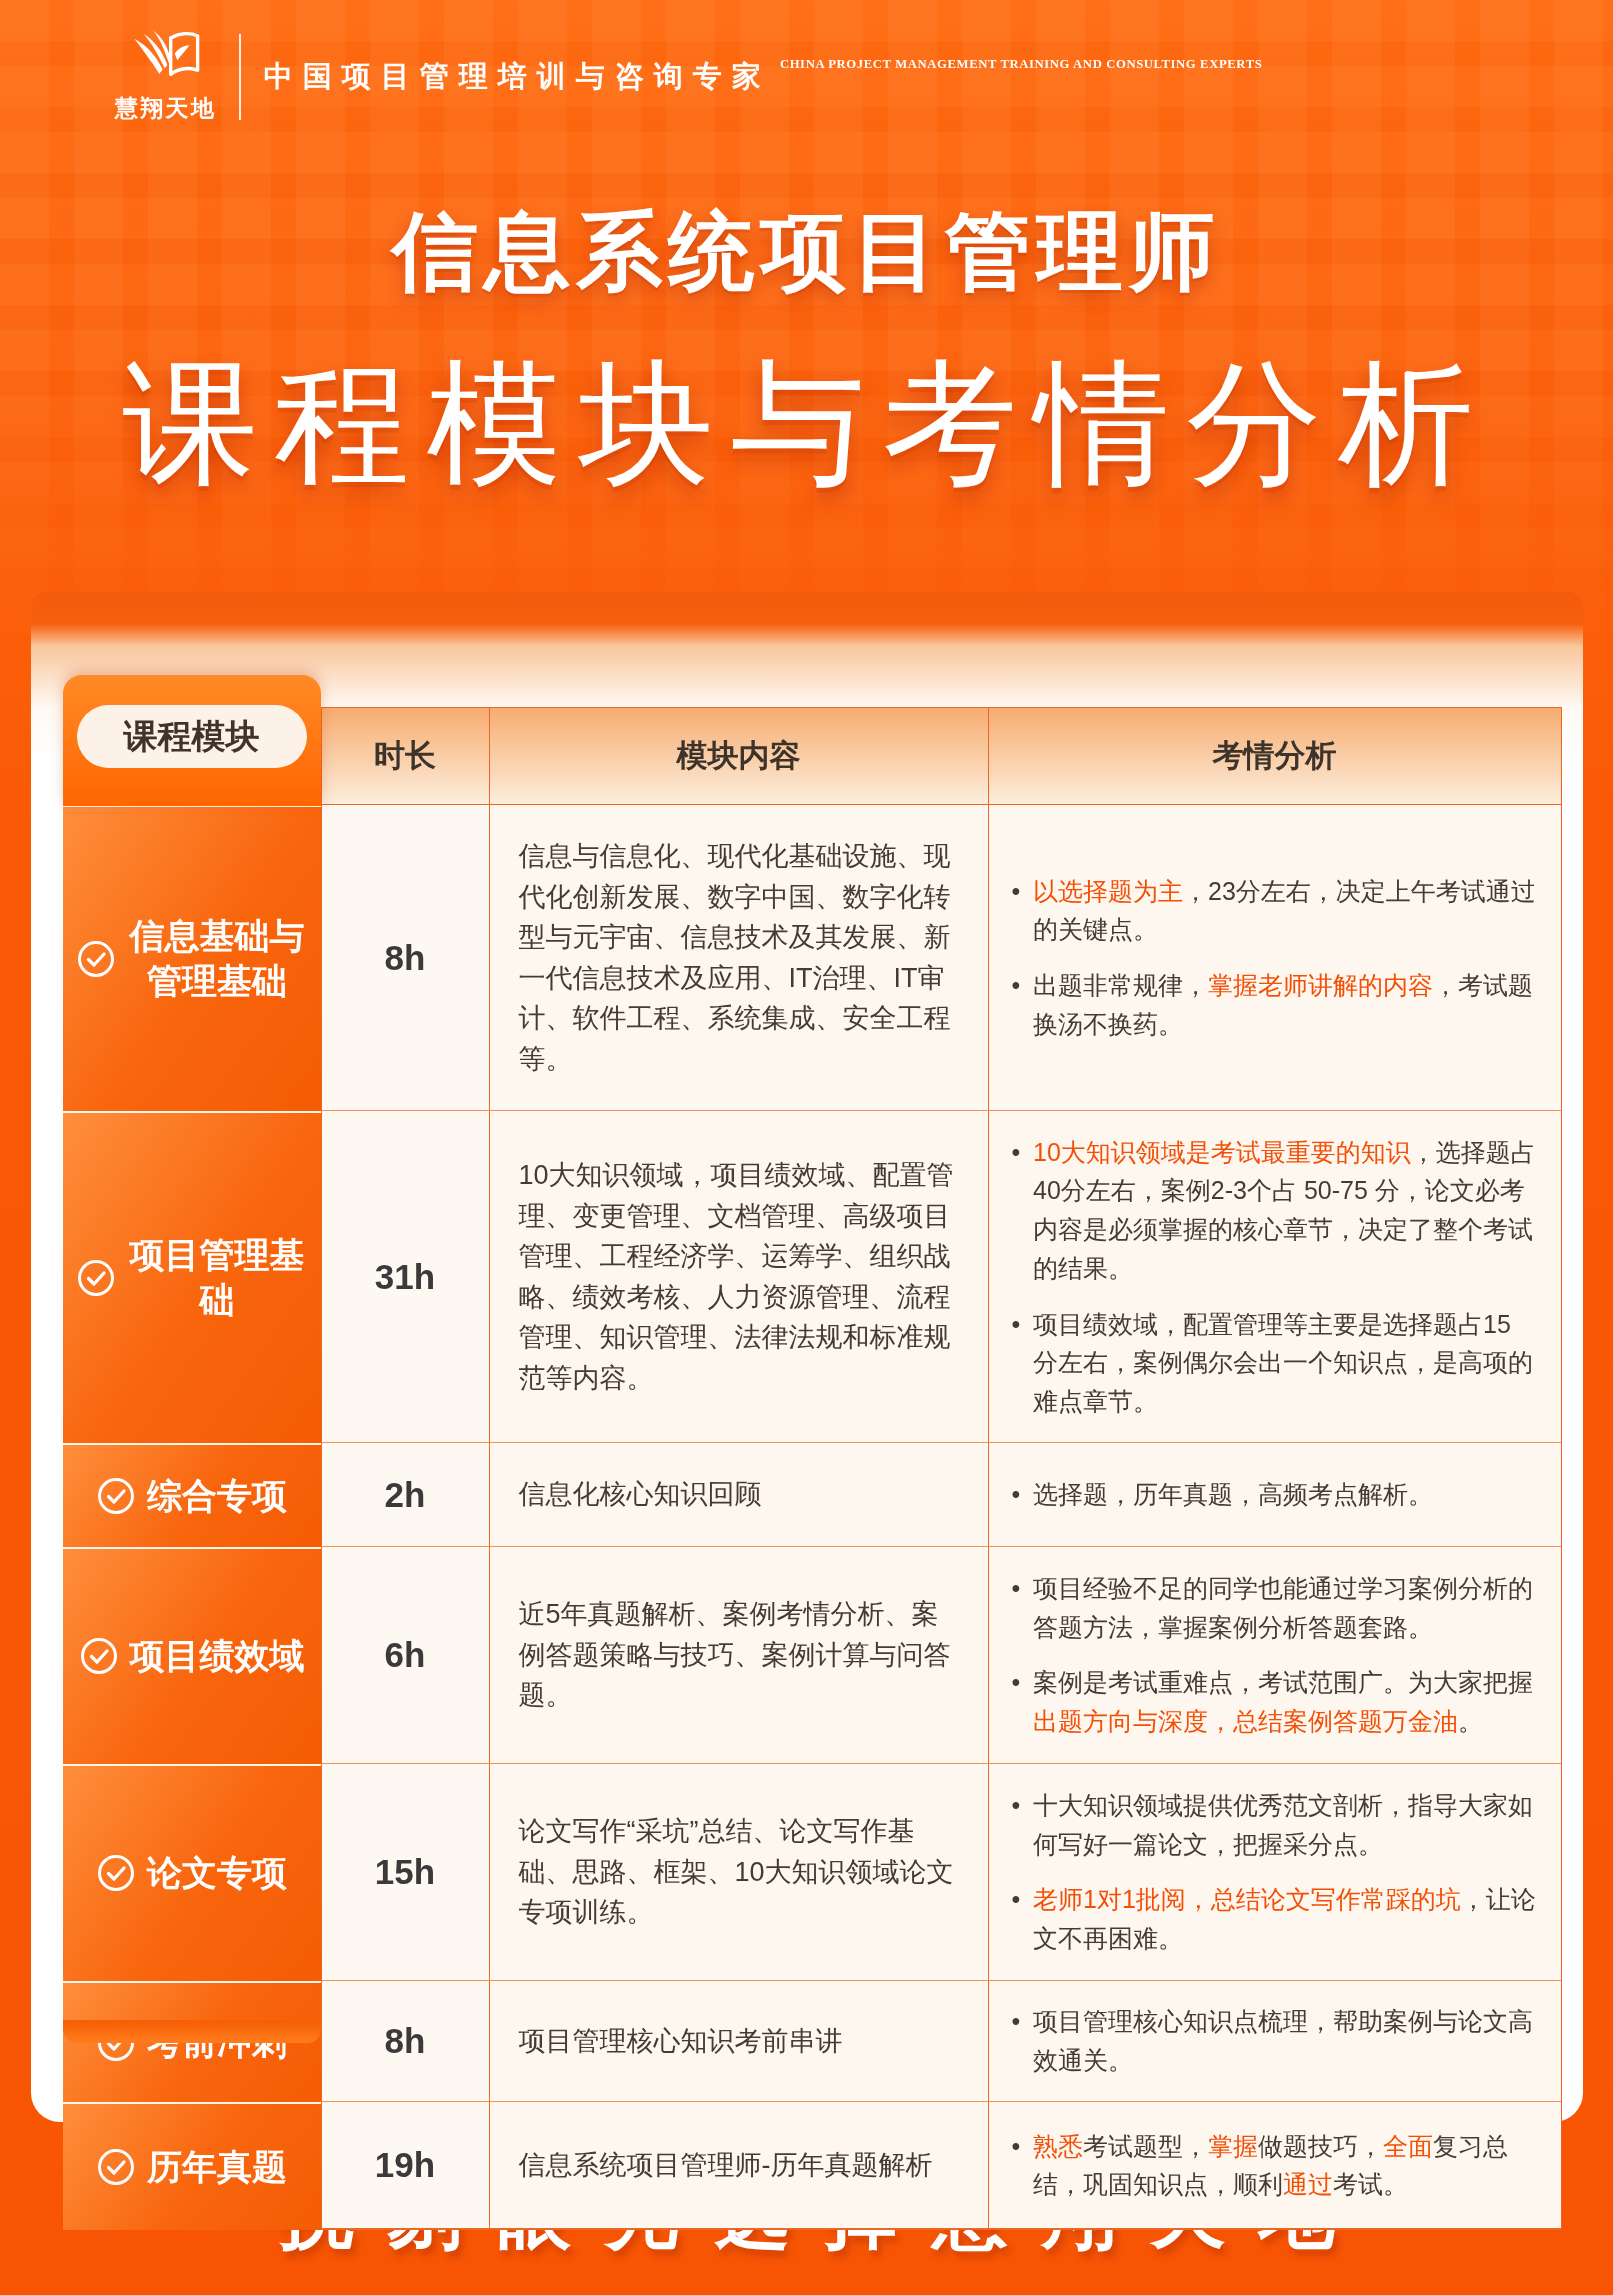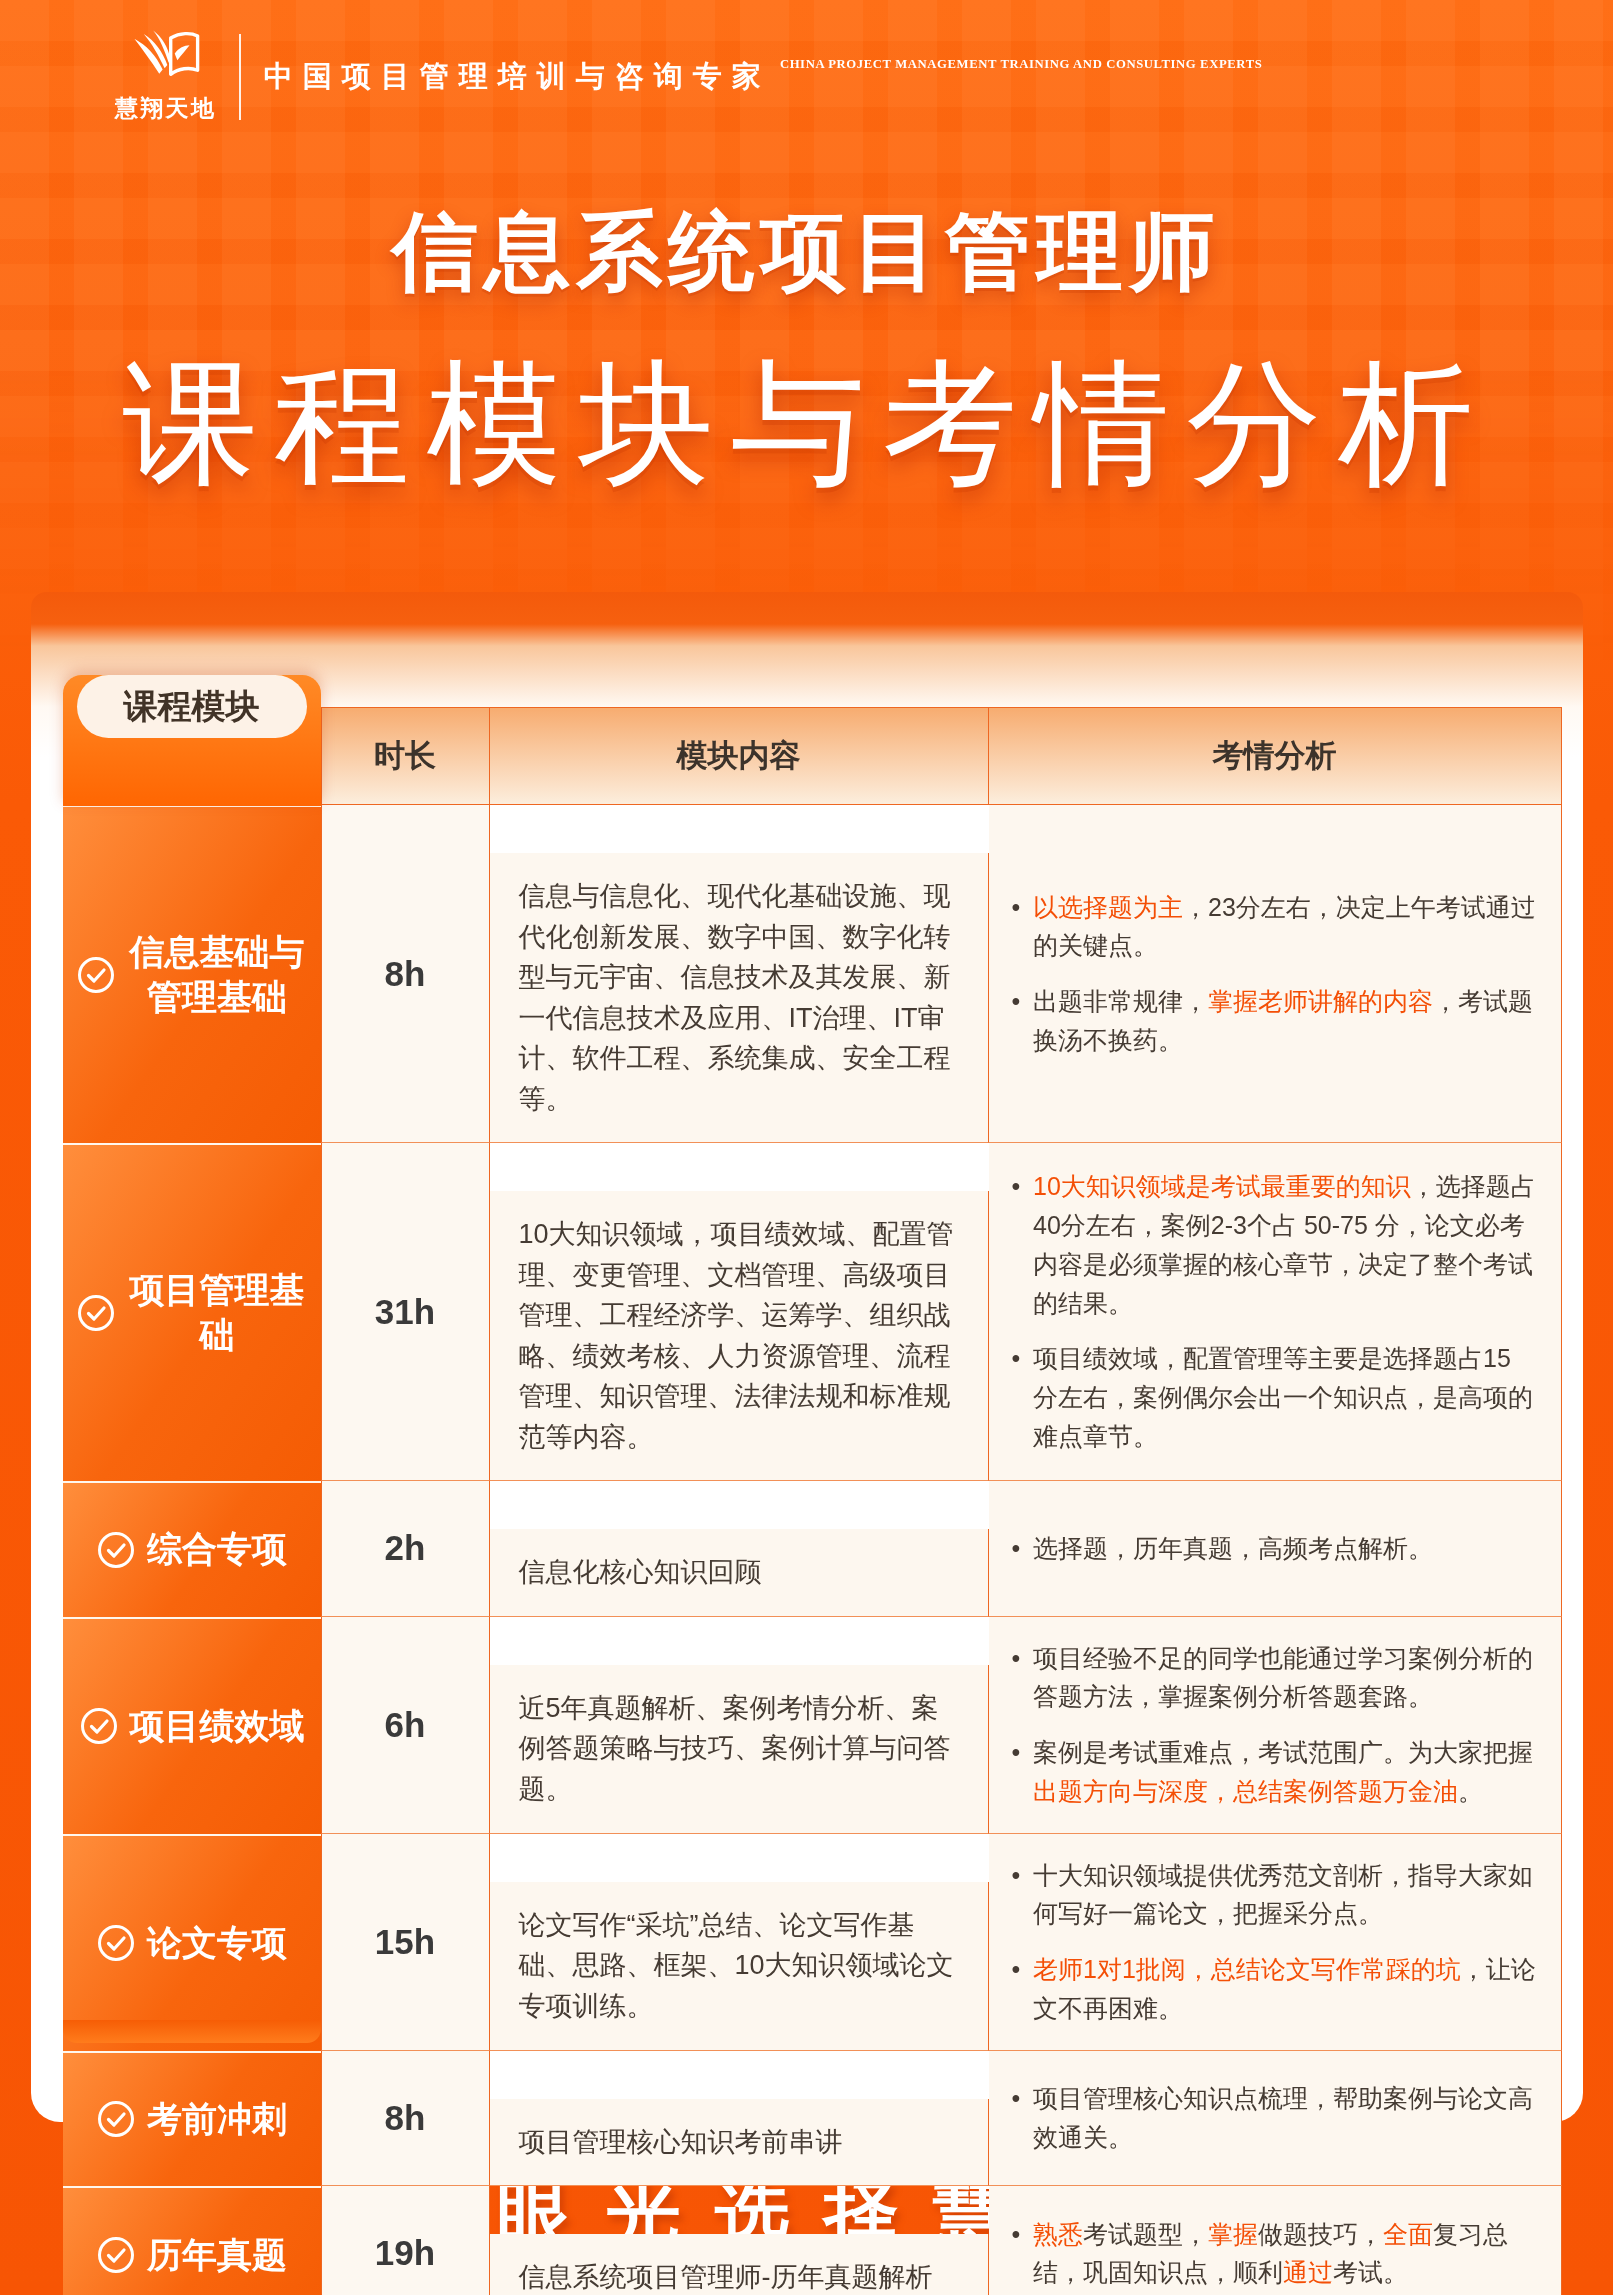--- a/index.html
+++ b/index.html
@@ -45,21 +45,21 @@
   .card::before{
     content:"";position:absolute;left:-23px;top:-10.8px;width:1598px;height:166px;
     border-radius:31px;background:#ffc59d;border:5.4px solid #ffffff;border-bottom:none;
     box-sizing:border-box;z-index:-1;
   }
   
   .corner-tab{
     position:absolute;left:31.5px;top:83px;width:258px;height:131px;
     border-radius:18.4px 18.4px 0 0;background:linear-gradient(180deg,#ff8a26,#ff6602);
     box-shadow:0 -4.6px 12.3px rgba(200,60,0,.25);
-    display:flex;align-items:flex-start;justify-content:center;
+    display:flex;align-items:center;justify-content:center;
     padding-bottom:7.7px;box-sizing:border-box;z-index:3;
   }
   .corner-pill{
     width:230px;height:63px;border-radius:31.5px;background:#fdf2e7;
     display:flex;align-items:center;justify-content:center;
     font-size:34px;font-weight:700;color:#413327;
   }
   
   .course-table{position:absolute;left:31.5px;top:115px;width:1500px;z-index:2;}
   .t-row{display:grid;grid-template-columns:258px 169px 499px 573px;}
@@ -90,22 +90,22 @@
   .mod-label{max-width:181px;}
   .dur-cell{
     background:#fdf8f1;border-left:1.5px solid #ee6722;border-right:1.5px solid #ee6722;
     border-bottom:1.5px solid #f29057;
     display:flex;align-items:center;justify-content:center;
     font-size:35px;font-weight:700;color:#3a3a3a;
   }
   .content-cell{
     background:#fdf7ef;border-right:1.5px solid #ee6722;border-bottom:1.5px solid #f29057;
     display:flex;align-items:center;
-    padding:23px 29px;box-sizing:border-box;
-    font-size:27px;line-height:1.5;color:#453b33;margin-top:48px;
+    padding:31px 29px;box-sizing:border-box;
+    font-size:27px;line-height:1.5;color:#453b33;
   }
   .analysis-cell{
     background:#fdf7ef;border-right:1.5px solid #ee6722;border-bottom:1.5px solid #f29057;
     display:flex;align-items:center;
     padding:21.5px 21.5px;box-sizing:border-box;
     font-size:25px;line-height:1.55;color:#453b33;
   }
   .t-row:last-child .dur-cell,
   .t-row:last-child .content-cell,
   .t-row:last-child .analysis-cell{border-bottom:2.3px solid #ee6722;}

